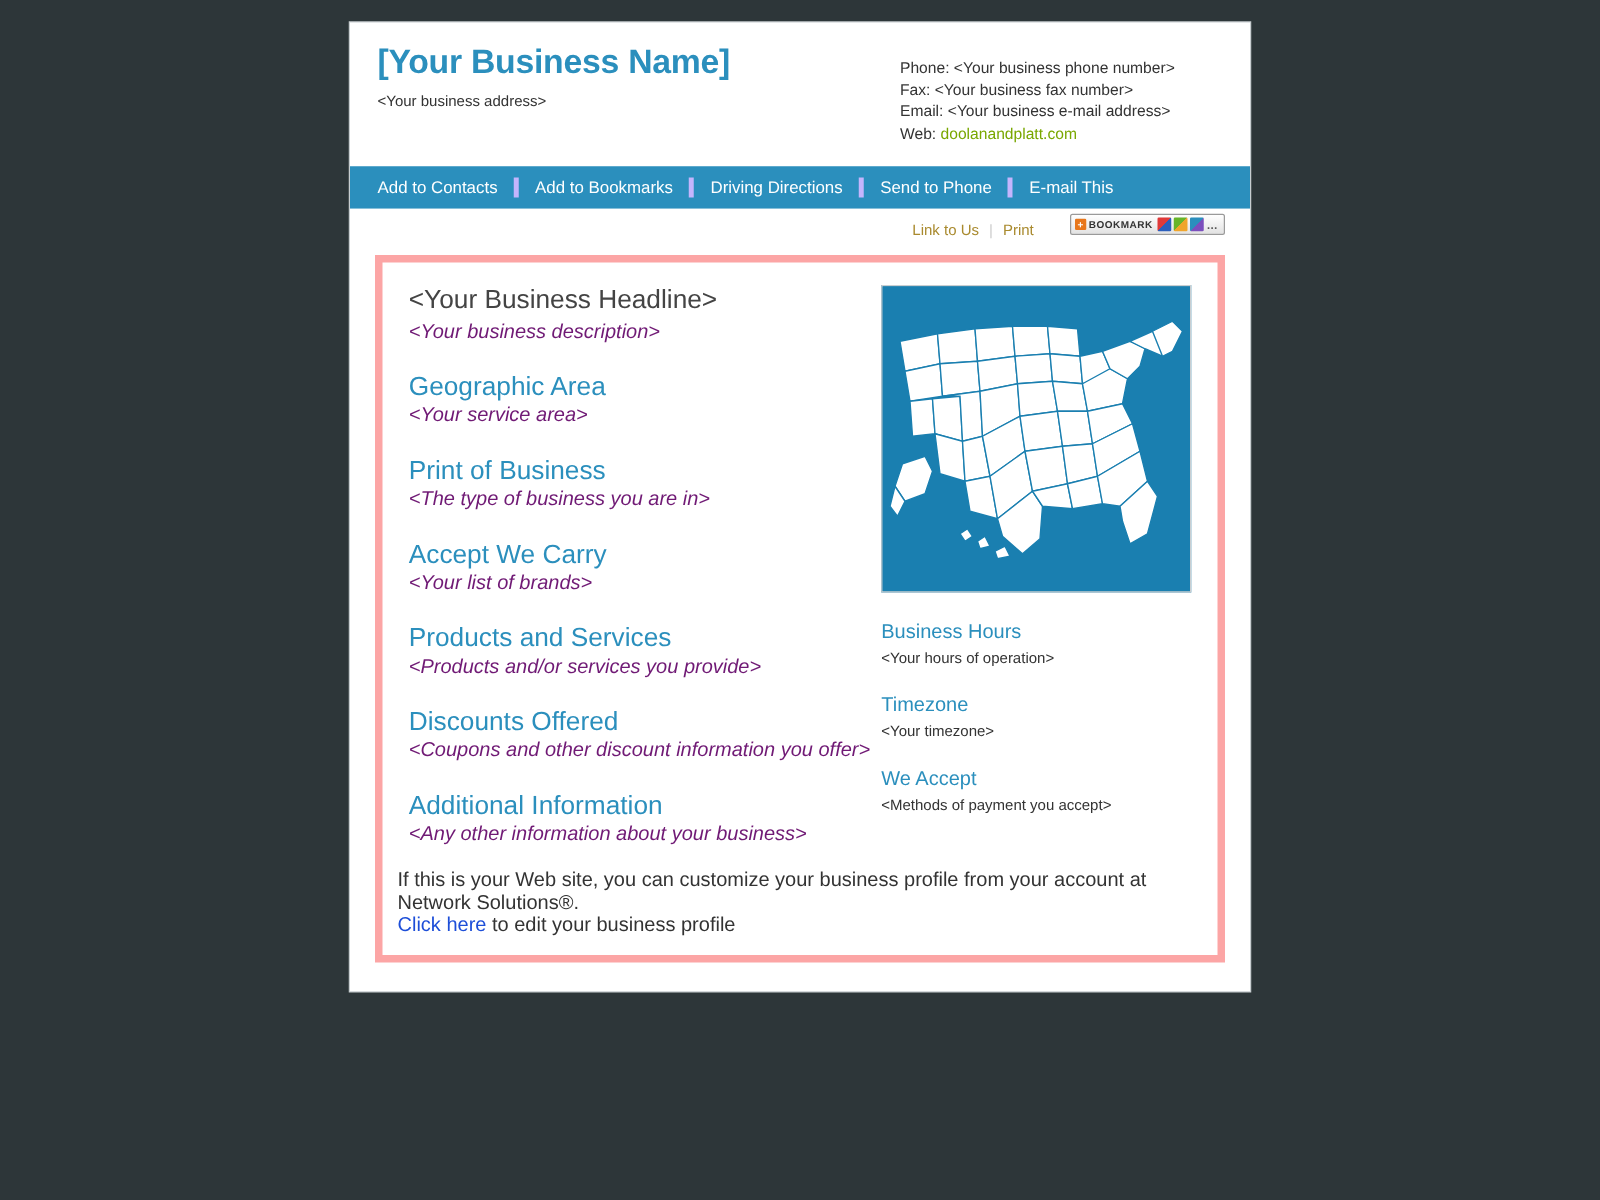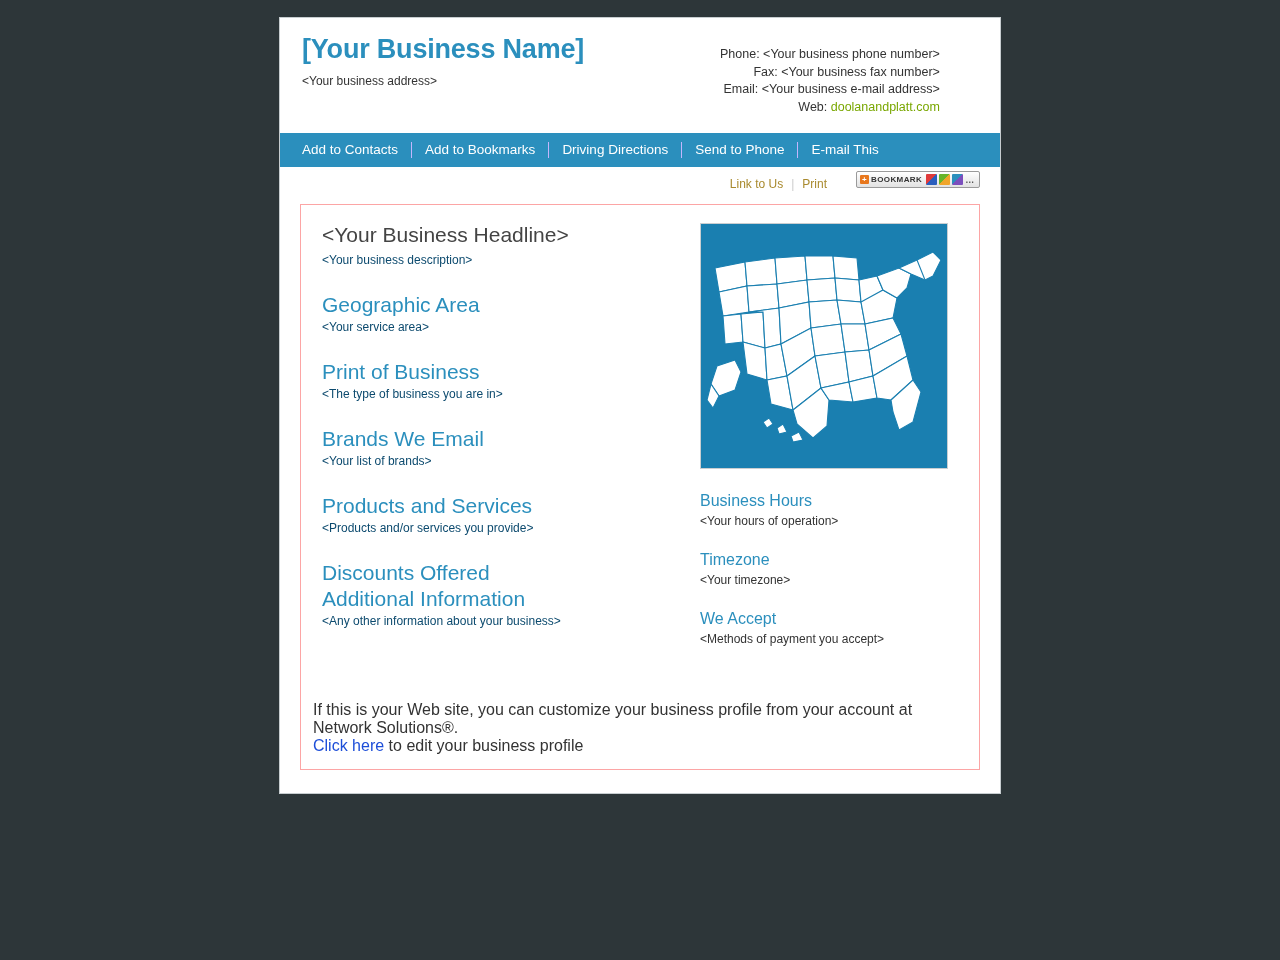--- a/index.html
+++ b/index.html
@@ -43,39 +43,39 @@
     color: #333333;
   }
   .contact-block {
     position: absolute;
     left: 440px;
     top: 28px;
     font-size: 12.5px;
     color: #333333;
     line-height: 17.5px;
   }
-  .contact-block .row { white-space: nowrap; text-align: right; }
+  .contact-block .row { white-space: nowrap; }
   .web-link { color: #79a700; text-decoration: none; }
 
   
   .navbar {
     height: 34px;
     background: #2b8fbd;
     display: flex;
     align-items: center;
     padding-left: 22px;
     box-sizing: border-box;
   }
   .navbar a {
     color: #ffffff;
     font-size: 13.5px;
     text-decoration: none;
     padding: 0 13px;
     line-height: 16px;
-    border-right: 1px solid #c4b5fd;
+    border-right: 4px solid #c4b5fd;
     white-space: nowrap;
   }
   .navbar a:first-child { padding-left: 0; }
   .navbar a:last-child { border-right: none; text-align: center; }
 
   
   .utilbar {
     height: 52px;
     position: relative;
     background: #ffffff;
@@ -127,21 +127,21 @@
   .bm-ico.b3 { background: linear-gradient(135deg,#2b8fbd 50%, #7b4fbd 50%); }
   .bm-dots { font-size: 9px; color: #555; }
 
   
   .card {
     position: absolute;
     left: 20px;
     top: 186px;
     width: 680px;
     height: 566px;
-    border: 1px solid #fca5a5;
+    border: 6px solid #fca5a5;
     background: #ffffff;
     box-sizing: border-box;
   }
   .col-left {
     position: absolute;
     left: 21px;
     top: 18px;
     width: 390px;
   }
   .col-right {
@@ -157,24 +157,25 @@
     font-weight: normal;
   }
   h2.sec-title {
     font-size: 21px;
     color: #2b8fbd;
     font-weight: normal;
     margin: 0;
     line-height: 26px;
   }
   .sec-body {
-    font-size: 12px;
-    color: #0c4a6e;
+    font-size: 16px;
+    color: #701a75;
     margin: 2px 0 24px 0;
     line-height: 15px;
+    font-style: italic;
   }
 
   
   .map-box {
     width: 248px;
     height: 246px;
     border: 1px solid #c9ced1;
     background: #1a7fb0;
     box-sizing: border-box;
     overflow: hidden;
@@ -250,27 +251,28 @@
       <div class="headline">&lt;Your Business Headline&gt;</div>
 
       <p class="sec-body">&lt;Your business description&gt;</p>
 
       <h2 class="sec-title">Geographic Area</h2>
       <p class="sec-body">&lt;Your service area&gt;</p>
 
       <h2 class="sec-title">Print of Business</h2>
       <p class="sec-body">&lt;The type of business you are in&gt;</p>
 
-      <h2 class="sec-title">Brands We Email</h2>
+      <h2 class="sec-title">Accept We Carry</h2>
       <p class="sec-body">&lt;Your list of brands&gt;</p>
 
       <h2 class="sec-title">Products and Services</h2>
       <p class="sec-body">&lt;Products and/or services you provide&gt;</p>
 
       <h2 class="sec-title">Discounts Offered</h2>
+      <p class="sec-body">&lt;Coupons and other discount information you offer&gt;</p>
 
       <h2 class="sec-title">Additional Information</h2>
       <p class="sec-body">&lt;Any other information about your business&gt;</p>
     </div>
 
     <div class="col-right">
       <div class="map-box">
         <svg width="246" height="244" viewBox="0 0 246 244" xmlns="http://www.w3.org/2000/svg">
           <rect x="0" y="0" width="246" height="244" fill="#1a7fb0"></rect>
           <g fill="#ffffff" stroke="#1a7fb0" stroke-width="1.1">

